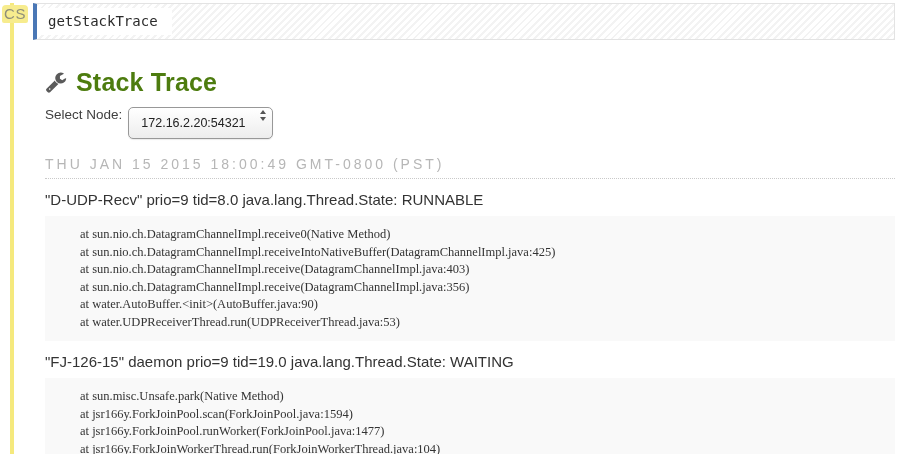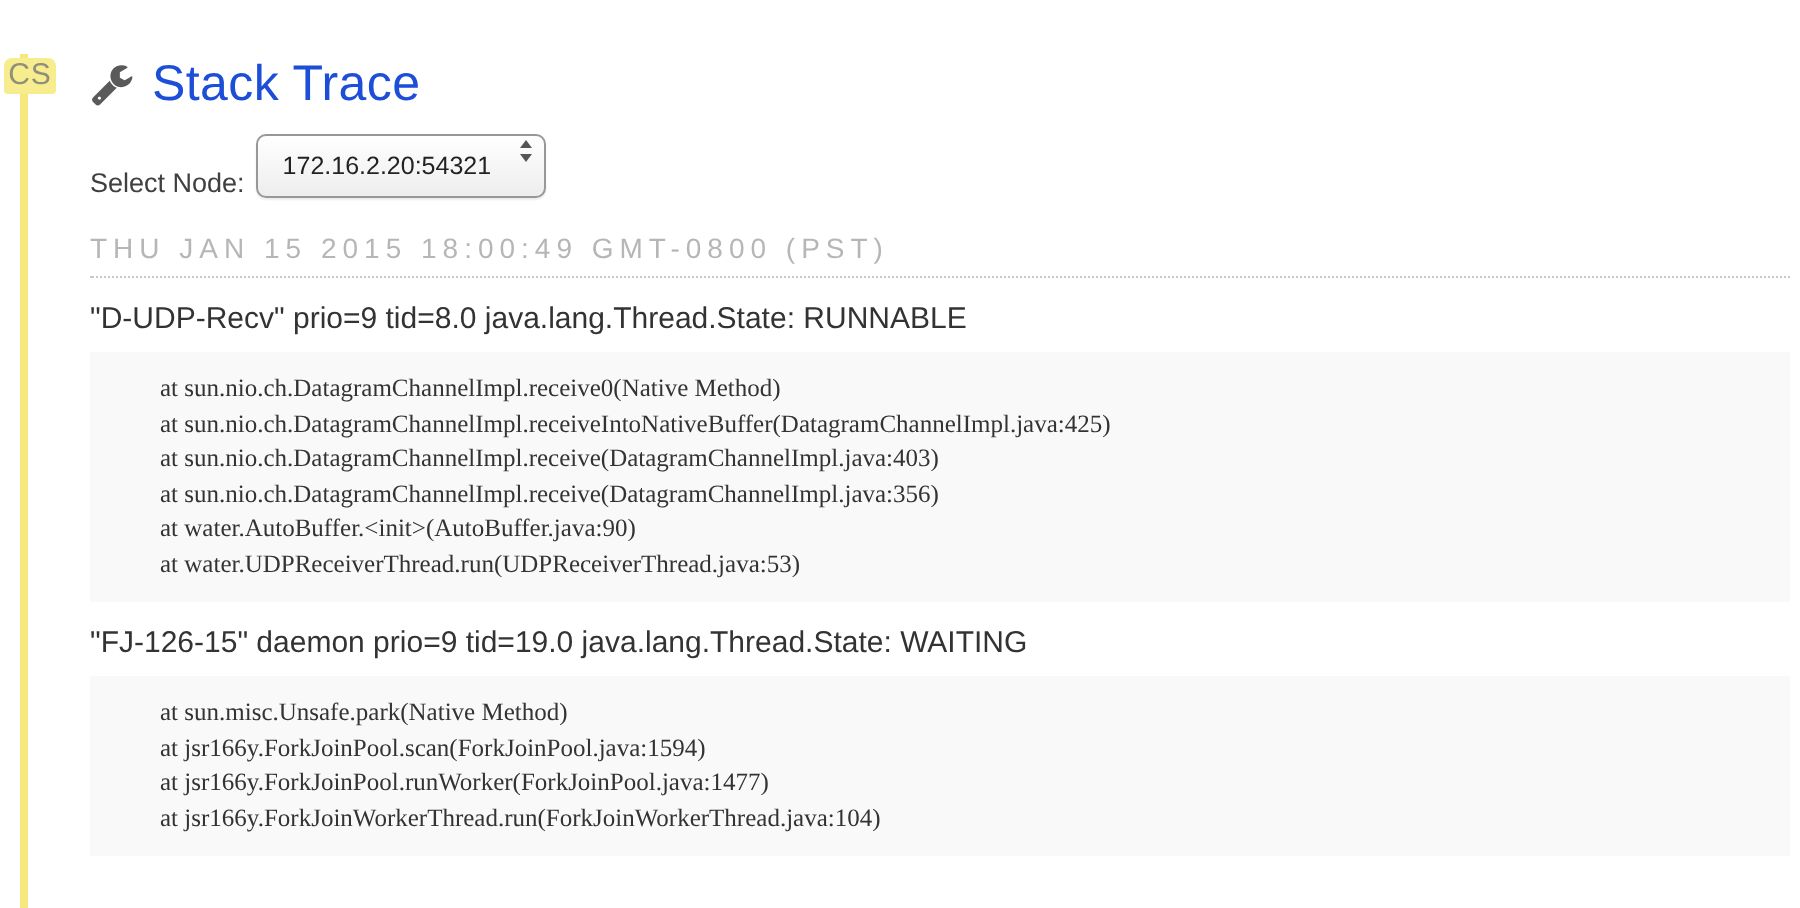--- a/index.html
+++ b/index.html
@@ -19,24 +19,24 @@
                border:1px solid #e3e3e3; border-left:4px solid #4a77b5;
                background:repeating-linear-gradient(135deg,#f3f3f3 0,#f3f3f3 2px,#ffffff 2px,#ffffff 5px); }
   .editor-line { position:absolute; left:0; top:4px; height:27px; width:135px;
                  background:#fff; padding:5px 10px 0 11px;
                  font-family:"DejaVu Sans Mono","Liberation Mono",monospace;
                  font-size:14px; color:#2b2b2b; cursor:text; white-space:pre; }
 
   
   .output { margin:0 5px 0 45px; }
   .title-row { display:flex; align-items:center; gap:9px; margin-top:27px; height:30px; }
-  .title-row h2 { font-size:25px; font-weight:400; color:#1d4ed8; letter-spacing:.2px; }
+  .title-row h2 { font-size:25px; font-weight:700; color:#4d7c0f; letter-spacing:.2px; }
   .wrench { width:22px; height:22px; flex:0 0 auto; }
 
-  .select-row { margin-top:10px; font-size:13.5px; color:#404040; display:flex; align-items:flex-end; }
+  .select-row { margin-top:10px; font-size:13.5px; color:#404040; display:flex; align-items:flex-start; }
   .select-wrap { position:relative; display:inline-block; margin-left:6px; }
   select.node-select { -webkit-appearance:none; appearance:none;
         font-family:"Liberation Sans",sans-serif; font-size:12.5px; color:#222;
         padding:2px 26px 3px 12px; height:32px;
         border:1px solid #989898; border-radius:5px;
         background:linear-gradient(#ffffff,#ededed);
         box-shadow:0 1px 1px rgba(0,0,0,.08); outline:none; }
   .select-arrows { position:absolute; right:7px; top:3px; pointer-events:none;
         display:flex; flex-direction:column; align-items:center; }
   .select-arrows b { width:0; height:0; border-left:3.5px solid transparent;
@@ -55,20 +55,23 @@
                tab-size:8; -moz-tab-size:8; white-space:pre; overflow:hidden; }
 </style>
 </head>
 <body>
 
 <div class="page">
 
   <div class="rail"></div>
   <div class="cs-badge">CS</div>
 
+  <div class="code-cell">
+    <div class="editor-line">getStackTrace</div>
+  </div>
 
   <div class="output">
 
     <div class="title-row">
       <svg class="wrench" viewBox="0 0 1664 1792" aria-hidden="true">
         <path fill="#5a5a5a" d="M384 1472q0-26-19-45t-45-19-45 19-19 45 19 45 45 19 45-19 19-45zm644-420l-682 682q-37 37-90 37-52 0-91-37l-106-108q-38-36-38-90 0-53 38-91l681-681q39 98 114.5 173.5t173.5 114.5zm634-435q0 39-23 106-47 134-164.5 217.5t-258.5 83.5q-185 0-316.5-131.5t-131.5-316.5 131.5-316.5 316.5-131.5q58 0 121.5 16.5t107.5 46.5q16 11 16 28t-16 28l-293 169v224l193 107q5-3 79-48.5t135.5-81 70.5-35.5q15 0 23.5 10t8.5 25z"></path>
       </svg>
       <h2>Stack Trace</h2>
     </div>
 

